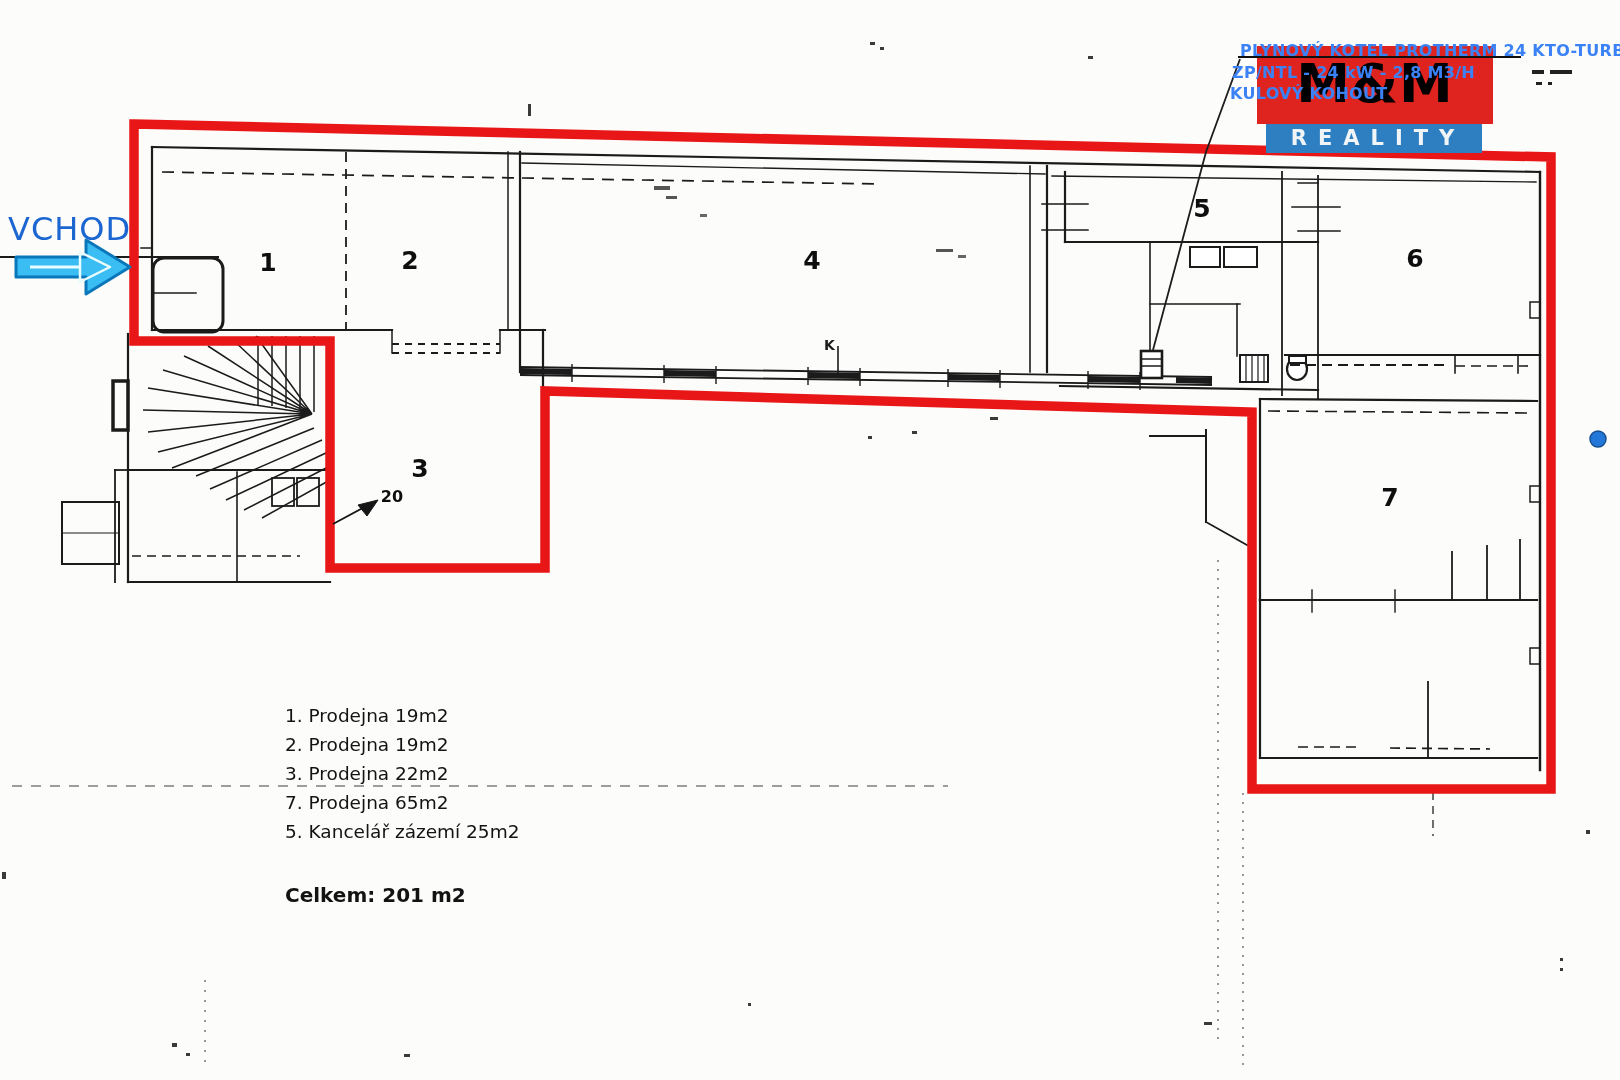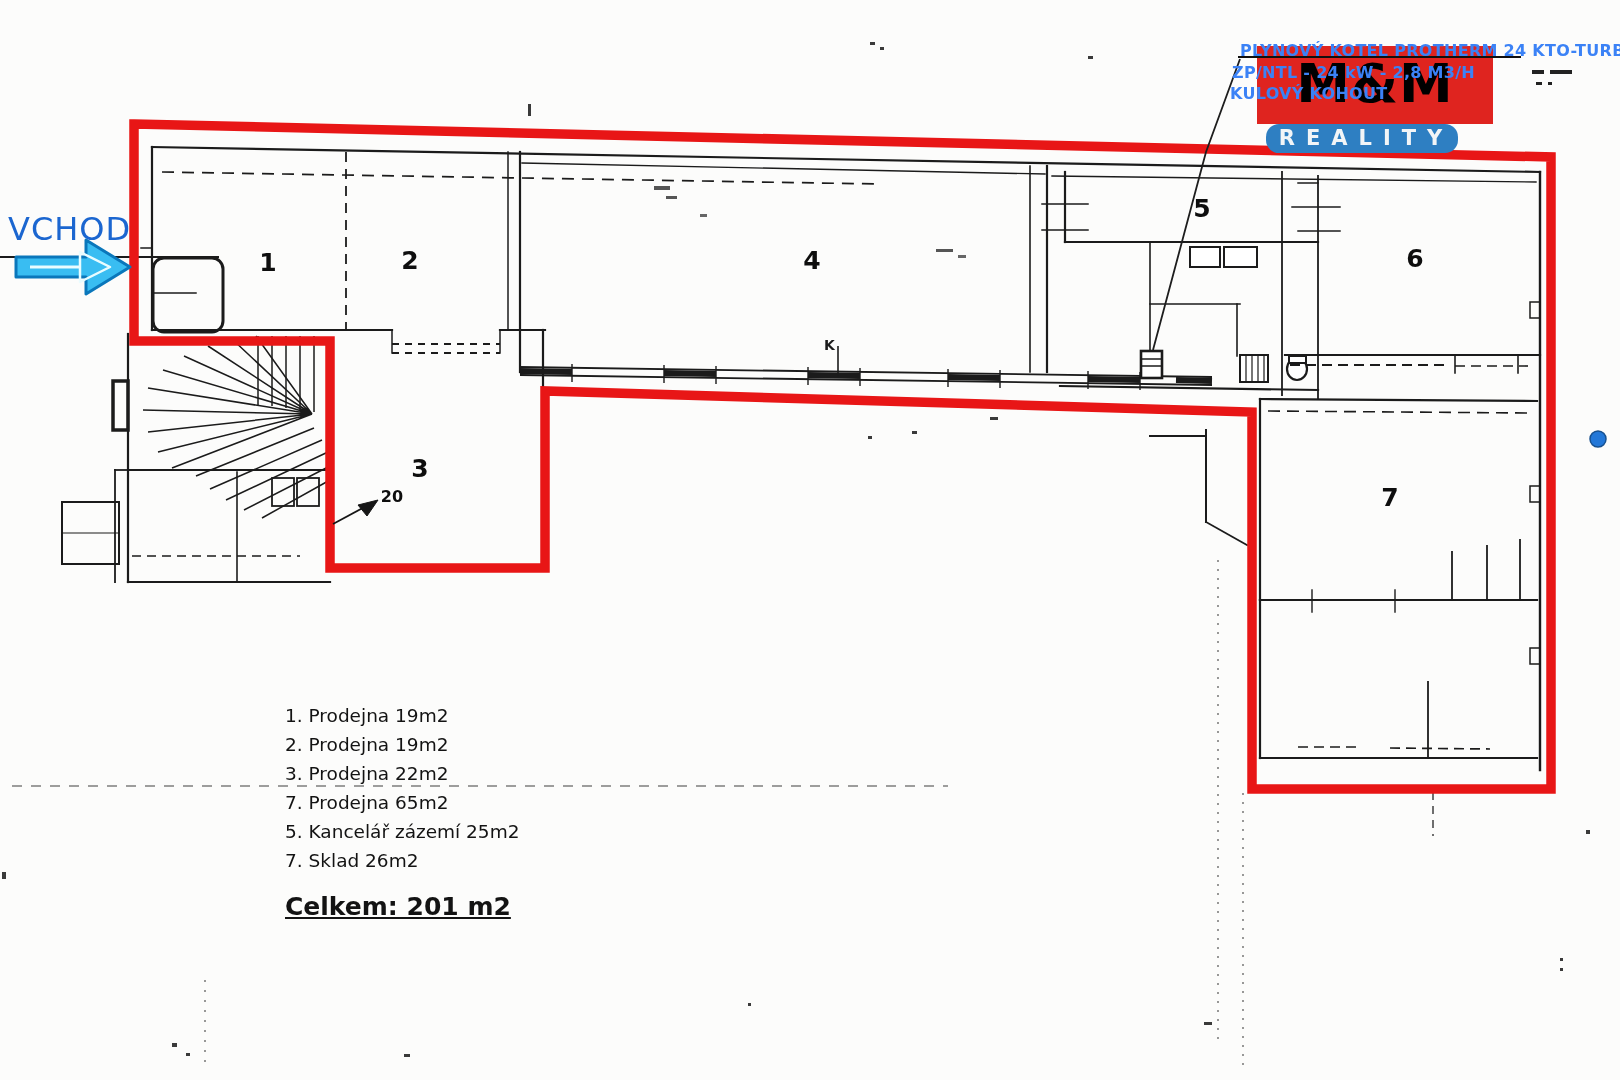--- a/index.html
+++ b/index.html
@@ -9,23 +9,23 @@
   }
   svg.layer{position:absolute;left:0;top:0;}
   .plan-svg{z-index:10;}
   .overlay-svg{z-index:30;pointer-events:none;}
   .logo{position:absolute;left:1257px;top:46px;width:236px;height:108px;z-index:20;}
   .logo-top{
     width:236px;height:78px;background:#df241f;color:#000000;
     font-weight:bold;font-size:54px;line-height:76px;text-align:center;letter-spacing:1px;
   }
   .logo-band{
-    position:absolute;left:9px;top:78px;width:192px;height:29px;background:#2e7fc2;
+    position:absolute;left:9px;top:78px;width:216px;height:29px;background:#2e7fc2;
     color:#f2f5f7;font-weight:bold;font-size:21px;line-height:29px;text-align:center;letter-spacing:11px;
-    padding-left:8px;box-sizing:border-box;border-radius:13px;
+    padding-left:8px;box-sizing:border-box;
   }
   .annotation{
     position:absolute;left:1240px;top:40px;z-index:40;
     font-weight:bold;font-size:16px;line-height:21.5px;letter-spacing:0.3px;color:#3b82f6;white-space:nowrap;
   }
   .annotation .a2{margin-left:-8px;}
   .annotation .a3{margin-left:-10px;}
   .vchod{
     position:absolute;left:8px;top:210px;z-index:15;
     font-size:32px;font-weight:normal;color:#1b66d0;letter-spacing:1px;
@@ -33,21 +33,21 @@
   .room-num{
     position:absolute;z-index:12;font-size:25px;font-weight:bold;color:#0e0e0e;
     transform:translate(-50%,-50%);
   }
   .door-num{
     position:absolute;left:392px;top:496px;z-index:12;font-size:16px;font-weight:bold;color:#0e0e0e;
     transform:translate(-50%,-50%);
   }
   .legend{position:absolute;left:285px;top:701px;z-index:12;color:#131313;}
   .legend-item{font-size:18.5px;font-weight:normal;line-height:29px;white-space:nowrap;}
-  .legend-total{margin-top:17px;font-size:25px;font-weight:bold;white-space:nowrap;text-decoration:underline;}
+  .legend-total{margin-top:37px;font-size:20px;font-weight:bold;white-space:nowrap;}
 </style>
 </head>
 <body>
 
 <div class="stage">
 
   <svg class="layer plan-svg" width="1620" height="1080" viewBox="0 0 1620 1080">
 
     <g stroke="#1b1b1b" fill="none" stroke-width="2.2" stroke-linecap="square">
 
@@ -254,17 +254,16 @@
   <span class="room-num" style="left:1415px;top:258px">6</span>
   <span class="room-num" style="left:1390px;top:497px">7</span>
   <span class="door-num">20</span>
 
   <div class="legend">
     <div class="legend-item">1. Prodejna 19m2</div>
     <div class="legend-item">2. Prodejna 19m2</div>
     <div class="legend-item">3. Prodejna 22m2</div>
     <div class="legend-item">7. Prodejna 65m2</div>
     <div class="legend-item">5. Kancelář zázemí 25m2</div>
-    <div class="legend-item">7. Sklad 26m2</div>
     <div class="legend-total">Celkem: 201 m2</div>
   </div>
 
 </div>
 
 </body></html>

